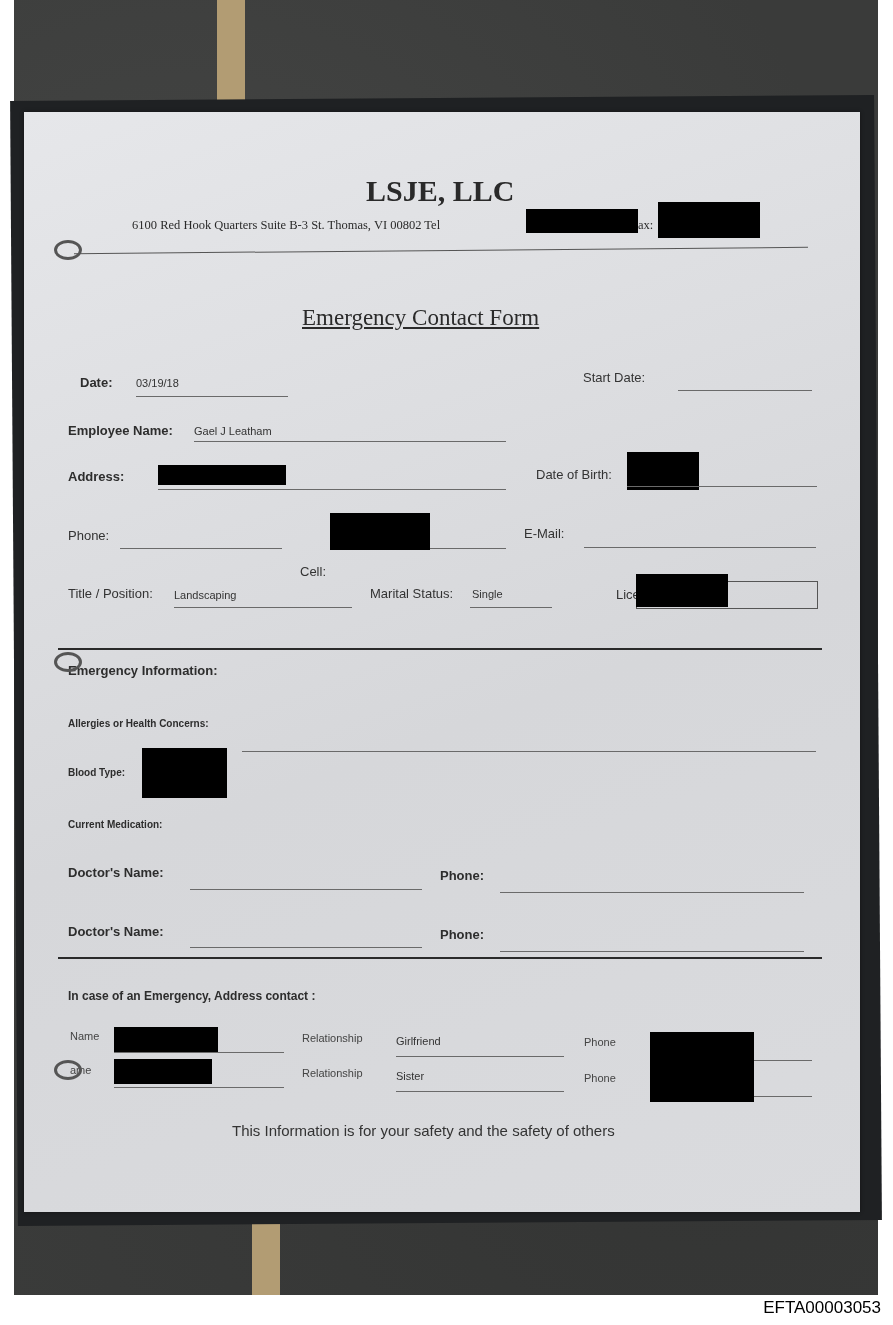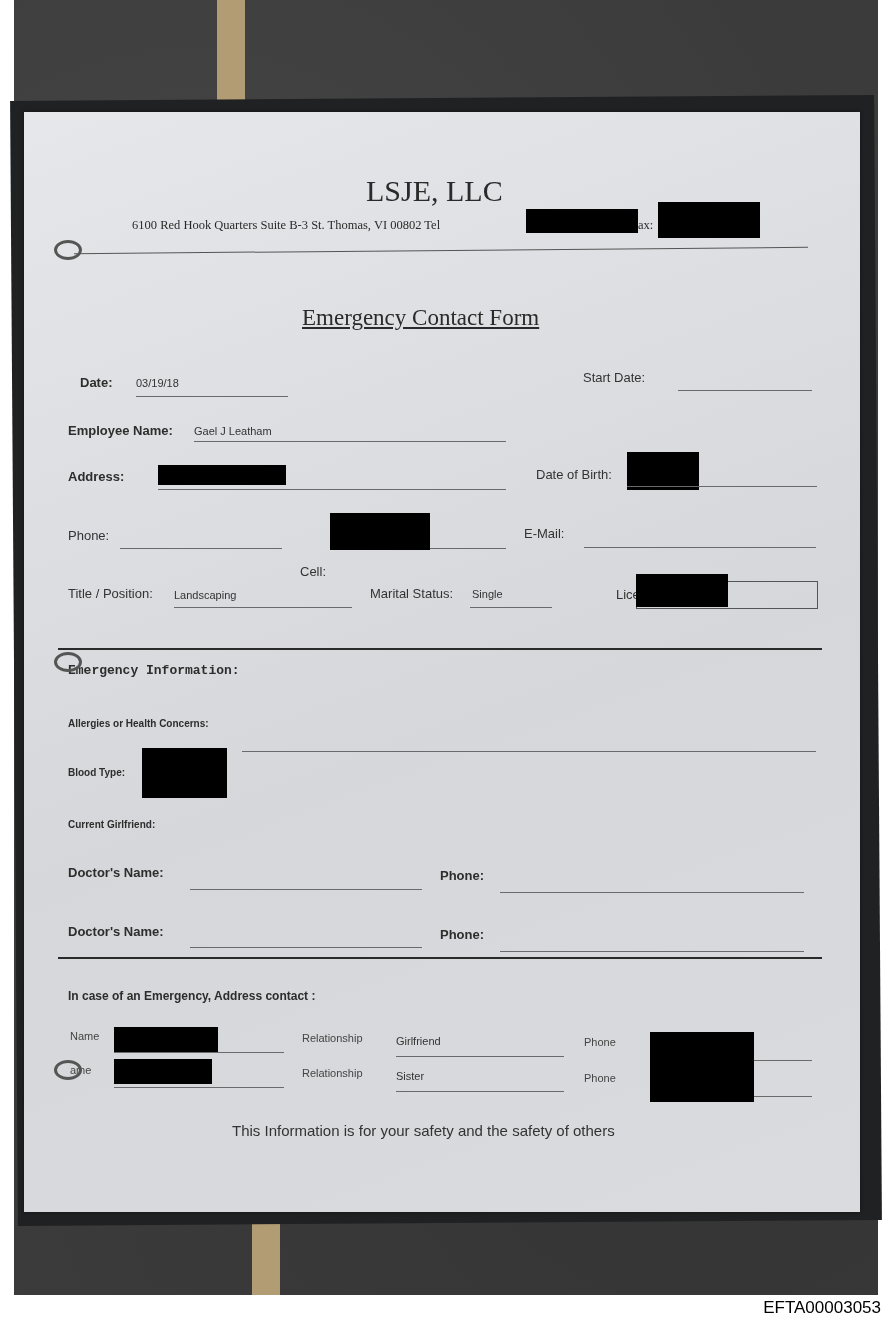--- a/index.html
+++ b/index.html
@@ -9,21 +9,21 @@
   .grout { position:absolute; width:28px; background:#b29c73; }
   .grout.top { left:203px; top:0; height:112px; }
   .grout.bottom { left:238px; top:1215px; height:80px; }
   .binder { position:absolute; left:14px; top:98px; width:864px; height:1125px; background:#1f2123; transform:rotate(-0.4deg); }
   .page { position:absolute; left:24px; top:112px; width:836px; height:1100px; background:#dcdde0;
     background-image: linear-gradient(160deg, #e6e7ea 0%, #d6d7da 55%, #dadbde 100%); box-shadow:0 0 4px rgba(0,0,0,0.4); }
   .ring { position:absolute; width:22px; height:14px; border:3px solid #555; border-radius:50%; background:transparent; }
   .abs { position:absolute; white-space:nowrap; color:#2b2b2b; }
   .serif { font-family:"Liberation Serif", "DejaVu Serif", serif; }
   .sans { font-family:"Liberation Sans", sans-serif; }
-  .bold { font-weight:normal; }
+  .bold { font-weight:bold; }
   .line { position:absolute; height:1px; background:#6a6a6a; }
   .thick { position:absolute; height:2px; background:#2a2a2a; }
   .redact { position:absolute; background:#000; }
   .value { font-family:"Liberation Sans", sans-serif; font-size:11px; color:#333; }
   .lbl { font-family:"Liberation Sans", sans-serif; font-size:13px; color:#333; }
   .lblb { font-family:"Liberation Sans", sans-serif; font-size:13px; font-weight:bold; color:#2d2d2d; }
   .lbls { font-family:"Liberation Sans", sans-serif; font-size:10px; font-weight:bold; color:#2d2d2d; }
   .box { position:absolute; border:1px solid #555; }
   .footer-id { position:absolute; right:12px; top:1298px; font-family:"Liberation Sans", sans-serif; font-size:17px; color:#000; }
 </style>
@@ -77,26 +77,26 @@
   <div class="line" style="left:150px;top:495px;width:178px;"></div>
   <div class="abs lbl" style="left:346px;top:474px;">Marital Status:</div>
   <div class="abs value" style="left:448px;top:476px;">Single</div>
   <div class="line" style="left:446px;top:495px;width:82px;"></div>
   <div class="abs lbl" style="left:548px;top:475px;margin-left:44px;">License:</div>
   <div class="box" style="left:612px;top:469px;width:180px;height:26px;"></div>
   <div class="redact" style="left:612px;top:462px;width:92px;height:33px;"></div>
 
   <div class="thick" style="left:34px;top:536px;width:764px;"></div>
 
-  <div class="abs lblb" style="left:44px;top:551px;font-family:Liberation Mono, monospace;">Emergency Information:</div>
+  <div class="abs lblb" style="left:44px;top:551px;">Emergency Information:</div>
   <div class="abs lbls" style="left:44px;top:606px;">Allergies or Health Concerns:</div>
   <div class="line" style="left:218px;top:639px;width:574px;"></div>
   <div class="abs lbls" style="left:44px;top:655px;">Blood Type:</div>
   <div class="redact" style="left:118px;top:636px;width:85px;height:50px;"></div>
-  <div class="abs lbls" style="left:44px;top:707px;">Current Girlfriend:</div>
+  <div class="abs lbls" style="left:44px;top:707px;">Current Medication:</div>
 
   <div class="abs lblb" style="left:44px;top:753px;">Doctor's Name:</div>
   <div class="line" style="left:166px;top:777px;width:232px;"></div>
   <div class="abs lblb" style="left:416px;top:756px;">Phone:</div>
   <div class="line" style="left:476px;top:780px;width:304px;"></div>
 
   <div class="abs lblb" style="left:44px;top:812px;">Doctor's Name:</div>
   <div class="line" style="left:166px;top:835px;width:232px;"></div>
   <div class="abs lblb" style="left:416px;top:815px;">Phone:</div>
   <div class="line" style="left:476px;top:839px;width:304px;"></div>

